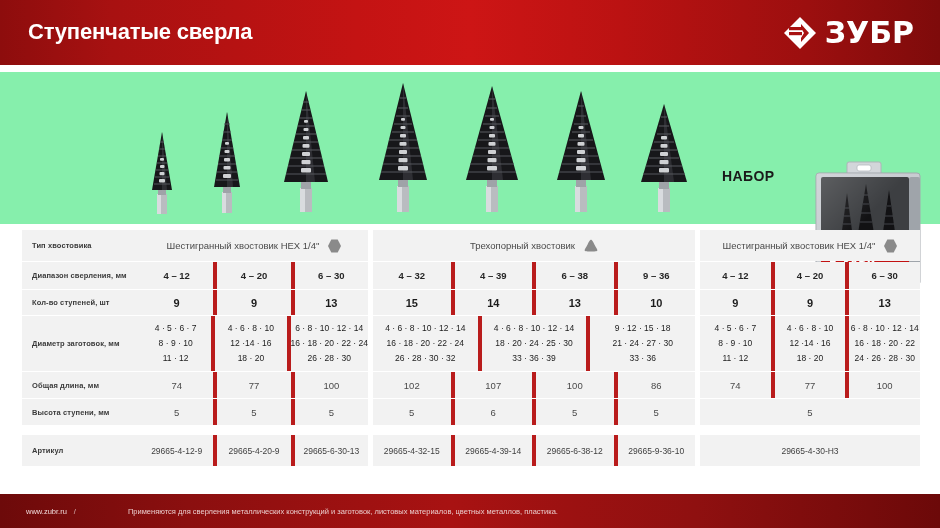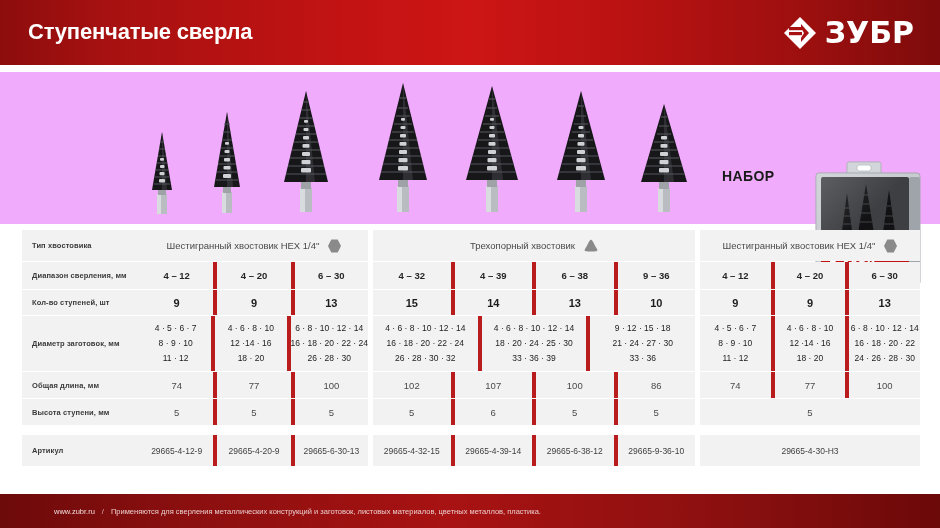--- a/index.html
+++ b/index.html
@@ -56,21 +56,21 @@
     left: 0; top: 68px;
     width: 940px; height: 4px;
     background: #ffffff;
   }
 
   
   .products {
     position: absolute;
     left: 0; top: 72px;
     width: 940px; height: 152px;
-    background: #f0abfc;
+    background: #86efac;
   }
   .drill { position: absolute; bottom: 0; }
   .drill svg { display: block; }
 
   .set-label {
     position: absolute;
     left: 722px; top: 96px;
     font-size: 14px;
     font-weight: bold;
     color: #1a1a1a;
@@ -173,23 +173,23 @@
   }
   .footer-inner {
     display: flex;
     align-items: center;
     gap: 7px;
     padding-left: 26px;
     color: #e9cfcf;
     font-size: 7.5px;
     white-space: nowrap;
   }
-  .footer-site { color: #f0dada; margin-left: 28px; }
+  .footer-site { color: #f0dada; }
   .footer-sep { color: #d9b8b8; }
-  .footer-text { color: #eacccc; }
+  .footer-text { color: #eacccc; margin-left: 45px; }
 </style>
 </head>
 <body>
 
 <div class="header">
   <div class="header-title">Ступенчатые сверла</div>
   <div class="logo-wrap">
     <span class="logo-mark">
       <svg class="logo-mark" viewBox="0 0 34 34">
         <polygon points="17,1 33,17 17,33 1,17" fill="#ffffff"></polygon>

